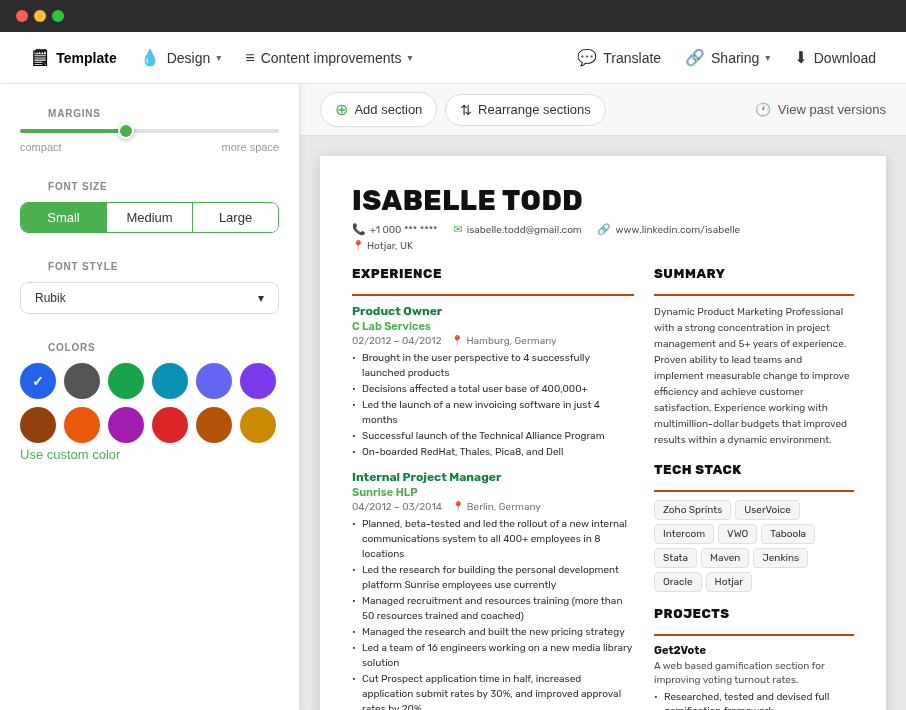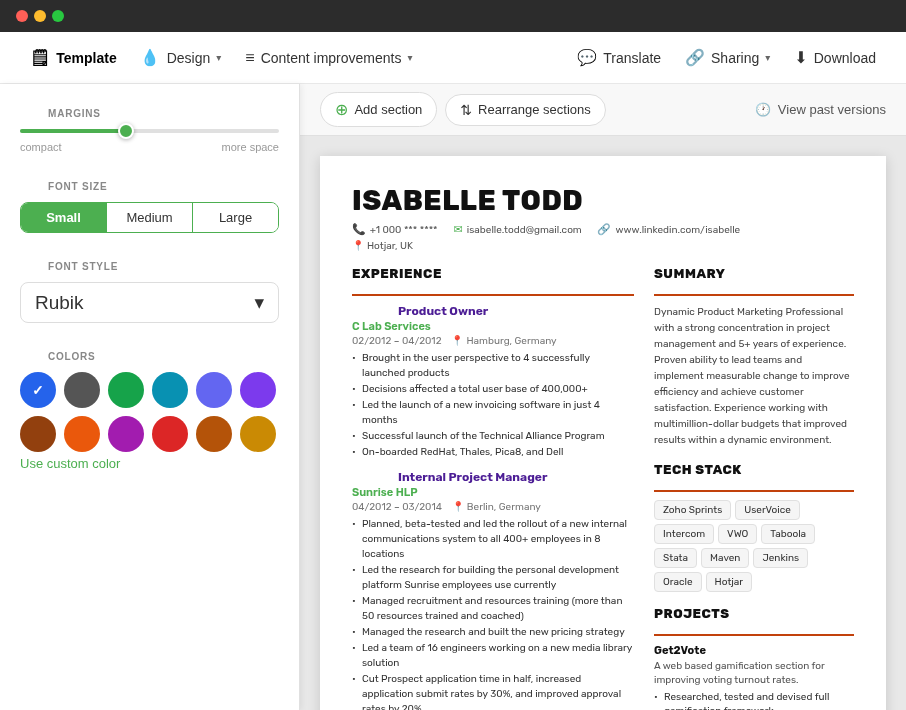--- a/index.html
+++ b/index.html
@@ -141,36 +141,36 @@
       font-size: 13px;
       cursor: pointer;
       color: #333;
       background: #fff;
       border: none;
       font-family: inherit;
     }
     .font-size-btn.active {
       background: #4CAF50;
       color: white;
-      font-weight: 700;
+      font-weight: 400;
     }
     .font-size-btn:not(:last-child) {
       border-right: 1.5px solid #4CAF50;
     }
 
     
     .font-dropdown {
       display: flex;
       align-items: flex-end;
       justify-content: space-between;
       border: 1.5px solid #ddd;
       border-radius: 8px;
       padding: 8px 14px;
       cursor: pointer;
-      font-size: 19px;
+      font-size: 12px;
       font-weight: 500;
       color: #333;
     }
 
     
     .colors-grid {
       display: grid;
       grid-template-columns: repeat(6, 36px);
       gap: 8px;
     }
@@ -304,23 +304,22 @@
       border-bottom: 2px solid #c2410c;
       padding-bottom: 13px;
       margin-bottom: 8px;
       letter-spacing: 0.04em;
       text-transform: uppercase;
     }
 
     .job-title {
       font-size: 12px;
       font-weight: 700;
-      color: #4c1d95;
+      color: #15803d;
       margin-bottom: 2px;
-      margin-left: 46px;
     }
     .company-name {
       font-size: 11px;
       color: #4CAF50;
       font-weight: 600;
       margin-bottom: 2px;
     }
     .job-meta {
       font-size: 10px;
       color: #777;

